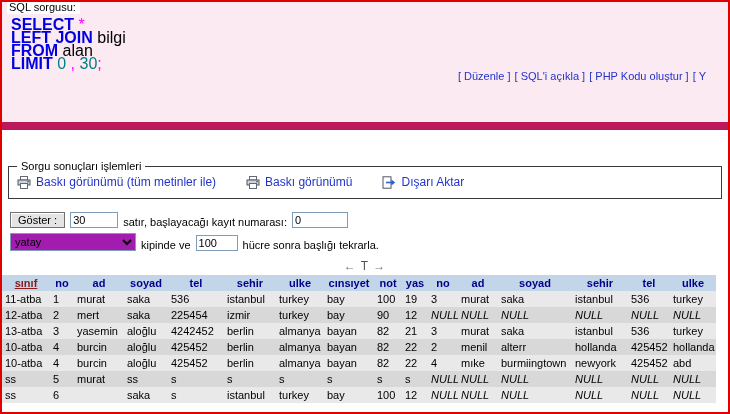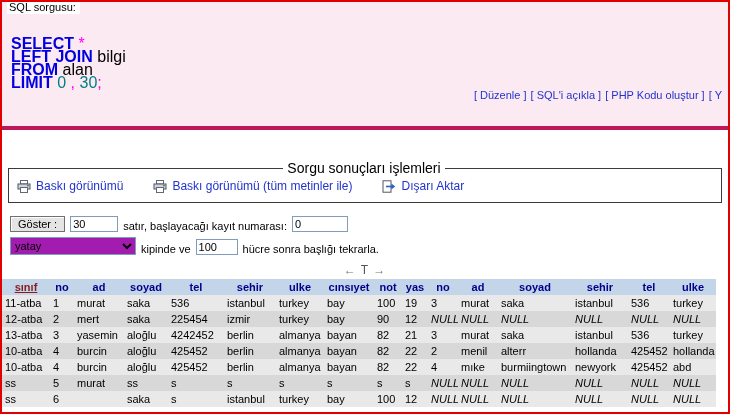--- a/index.html
+++ b/index.html
@@ -10,23 +10,23 @@
     background:#ffffff;
     border:2px solid #E00000;
   }
   a { cursor:pointer; }
 
   
   .sql-section {
     position:relative;
     height:128px;
     background:#FCEAF2;
-    border-bottom:4px solid #be185d;
-    padding:16px 6px 6px 9px;
-    display:flex; flex-direction:column; justify-content:center;
+    border-bottom:8px solid #be185d;
+    padding:16px 22px 6px 9px;
+    display:flex; flex-direction:column; justify-content:flex-start;
   }
   .sql-legend {
     position:absolute; top:-1px; left:5px;
     background:#ffffff; padding:0 4px 1px 2px;
     font-size:11px; color:#000;
   }
   .sql-code { font-size:16px; line-height:13px; color:#000; }
   .tok-kw { color:#0000E0; font-weight:bold; }
   .tok-num { color:#008080; }
   .tok-pu  { color:#FF00FF; }
@@ -36,21 +36,21 @@
     overflow:hidden; padding-right:0;
   }
   .sql-actions a { color:#2233CC; text-decoration:none; margin-left:1px; }
 
   
   .ops-fieldset {
     border:1px solid #3a3a3a;
     margin:30px 6px 0 6px;
     padding:1px 10px 9px 8px;
   }
-  .ops-fieldset legend { font-size:14px; color:#000; padding:0 4px;text-align:center; }
+  .ops-fieldset legend { font-size:11px; color:#000; padding:0 4px; }
   .op-links { display:flex; align-items:center; gap:30px; margin-top:2px; }
   .op-link {
     color:#2233CC; text-decoration:none; font-size:12px;
     display:inline-flex; align-items:center; gap:5px;
   }
   .op-icon { display:inline-block; width:14px; height:13px; line-height:0; }
 
   
   .controls-row { margin:13px 0 0 8px; font-size:11px; display:flex; align-items:flex-end; gap:5px; }
   .controls-row.second { margin-top:5px; }
@@ -106,30 +106,30 @@
 <fieldset class="ops-fieldset">
   <legend>Sorgu sonuçları işlemleri</legend>
   <div class="op-links">
       <a class="op-link">
         <span class="op-icon"><svg width="14" height="13" viewBox="0 0 14 13">
             <rect x="3.5" y="0.5" width="7" height="3.5" fill="#fff" stroke="#667"></rect>
             <rect x="1" y="4" width="12" height="5" fill="#CBD5DE" stroke="#556"></rect>
             <circle cx="11" cy="5.6" r="0.9" fill="#3a7a3a"></circle>
             <rect x="3.5" y="7.5" width="7" height="5" fill="#fff" stroke="#667"></rect>
           </svg></span>
-        <span>Baskı görünümü</span>
+        <span>Baskı görünümü (tüm metinler ile)</span>
       </a>
       <a class="op-link">
         <span class="op-icon"><svg width="14" height="13" viewBox="0 0 14 13">
             <rect x="3.5" y="0.5" width="7" height="3.5" fill="#fff" stroke="#667"></rect>
             <rect x="1" y="4" width="12" height="5" fill="#CBD5DE" stroke="#556"></rect>
             <circle cx="11" cy="5.6" r="0.9" fill="#3a7a3a"></circle>
             <rect x="3.5" y="7.5" width="7" height="5" fill="#fff" stroke="#667"></rect>
           </svg></span>
-        <span>Baskı görünümü (tüm metinler ile)</span>
+        <span>Baskı görünümü</span>
       </a>
       <a class="op-link">
         <span class="op-icon"><svg width="14" height="13" viewBox="0 0 14 13">
             <rect x="1" y="0.8" width="8" height="11.4" fill="#fff" stroke="#556"></rect>
             <path d="M4 6.5 H10" stroke="#2B5FCC" stroke-width="1.6" fill="none"></path>
             <path d="M9.4 3.4 L13.2 6.5 L9.4 9.6 Z" fill="#2B5FCC"></path>
           </svg></span>
         <span>Dışarı Aktar</span>
       </a>
     </div>

